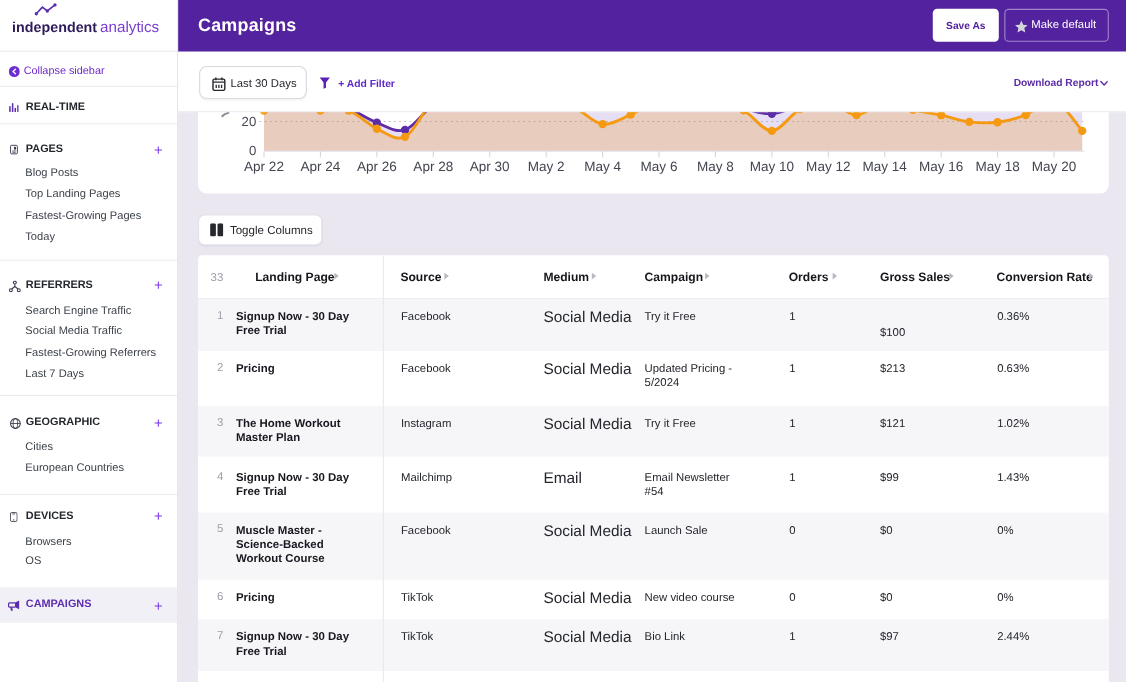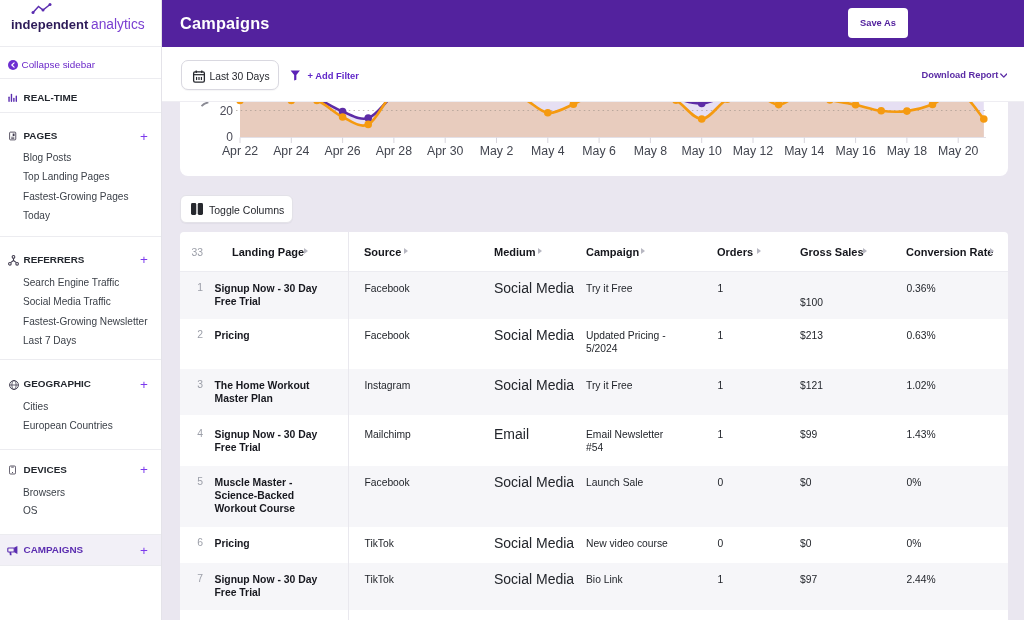--- a/index.html
+++ b/index.html
@@ -101,21 +101,21 @@
   <svg class="sicon" style="top:254.5px;" width="11" height="11" viewBox="0 0 14 14">
       <circle cx="7" cy="2.4" r="1.7" fill="none" stroke="#3f3a4d" stroke-width="1.3"></circle>
       <circle cx="2.4" cy="11.2" r="1.7" fill="none" stroke="#3f3a4d" stroke-width="1.3"></circle>
       <circle cx="11.6" cy="11.2" r="1.7" fill="none" stroke="#3f3a4d" stroke-width="1.3"></circle>
       <path d="M7,4.2 L7,7 M7,7 L3.3,9.8 M7,7 L10.7,9.8" fill="none" stroke="#3f3a4d" stroke-width="1.3"></path>
     </svg>
   <div class="secthead" style="top:253.9px;">REFERRERS</div>
   <div class="plus" style="top:252.3px;">+</div>
   <div class="sitem" style="top:277.4px;">Search Engine Traffic</div>
   <div class="sitem" style="top:295.8px;">Social Media Traffic</div>
-  <div class="sitem" style="top:315.5px;">Fastest-Growing Newsletter</div>
+  <div class="sitem" style="top:315.5px;">Fastest-Growing Referrers</div>
   <div class="sitem" style="top:334.6px;">Last 7 Days</div>
   <div class="sep" style="top:359px;"></div>
 
   <svg class="sicon" style="left:8.5px;top:379.5px;" width="10" height="10" viewBox="0 0 14 14">
       <circle cx="7" cy="7" r="6.2" fill="none" stroke="#3f3a4d" stroke-width="1.3"></circle>
       <ellipse cx="7" cy="7" rx="2.9" ry="6.2" fill="none" stroke="#3f3a4d" stroke-width="1.1"></ellipse>
       <line x1="0.8" y1="7" x2="13.2" y2="7" stroke="#3f3a4d" stroke-width="1.1"></line>
     </svg>
   <div class="secthead" style="top:378.4px;">GEOGRAPHIC</div>
   <div class="plus" style="top:376.8px;">+</div>
@@ -138,20 +138,26 @@
       <path d="M13,1 L13,11 L9,9 L9,3 Z" fill="#5b2db0"></path>
       <rect x="1" y="3.6" width="8" height="5" rx="1" fill="none" stroke="#5b2db0" stroke-width="1.4"></rect>
       <path d="M3,8.6 L3.6,12.6 L5.8,12.6 L5.2,8.6" fill="#5b2db0"></path>
     </svg>
   <div class="secthead" style="top:544.3px;color:#5b2db0;">CAMPAIGNS</div>
   <div class="plus" style="top:543px;">+</div>
   <div class="sep" style="top:564.5px;"></div>
   <div class="abs" id="phead"></div>
   <div class="abs" id="ptitle">Campaigns</div>
   <div class="abs" id="saveas">Save As</div>
+  <div class="abs" id="makedef">
+      <svg style="position:absolute;left:8px;top:8.5px;" width="13" height="13" viewBox="0 0 15 15">
+        <path d="M7.5,0.8 L9.4,5.1 L14.1,5.6 L10.6,8.7 L11.6,13.3 L7.5,10.9 L3.4,13.3 L4.4,8.7 L0.9,5.6 L5.6,5.1 Z" fill="#d4d4de"></path>
+      </svg>
+      <span style="position:absolute;left:23.5px;">Make default</span>
+    </div>
   <div class="abs" id="toolbar"></div>
   <div class="abs" id="last30">
     <svg style="position:absolute;left:10px;top:8.5px;" width="14" height="13" viewBox="0 0 14 15">
         <rect x="0.8" y="2.2" width="12.4" height="11.8" rx="1.6" fill="none" stroke="#26282e" stroke-width="1.5"></rect>
         <line x1="3.8" y1="0.6" x2="3.8" y2="3.4" stroke="#26282e" stroke-width="1.5"></line>
         <line x1="10.2" y1="0.6" x2="10.2" y2="3.4" stroke="#26282e" stroke-width="1.5"></line>
         <line x1="1" y1="5.4" x2="13" y2="5.4" stroke="#26282e" stroke-width="1.4"></line>
         <line x1="4.2" y1="8" x2="4.2" y2="11.6" stroke="#26282e" stroke-width="1.4"></line>
         <line x1="7" y1="8" x2="7" y2="11.6" stroke="#26282e" stroke-width="1.4"></line>
         <line x1="9.8" y1="8" x2="9.8" y2="11.6" stroke="#26282e" stroke-width="1.4"></line>

